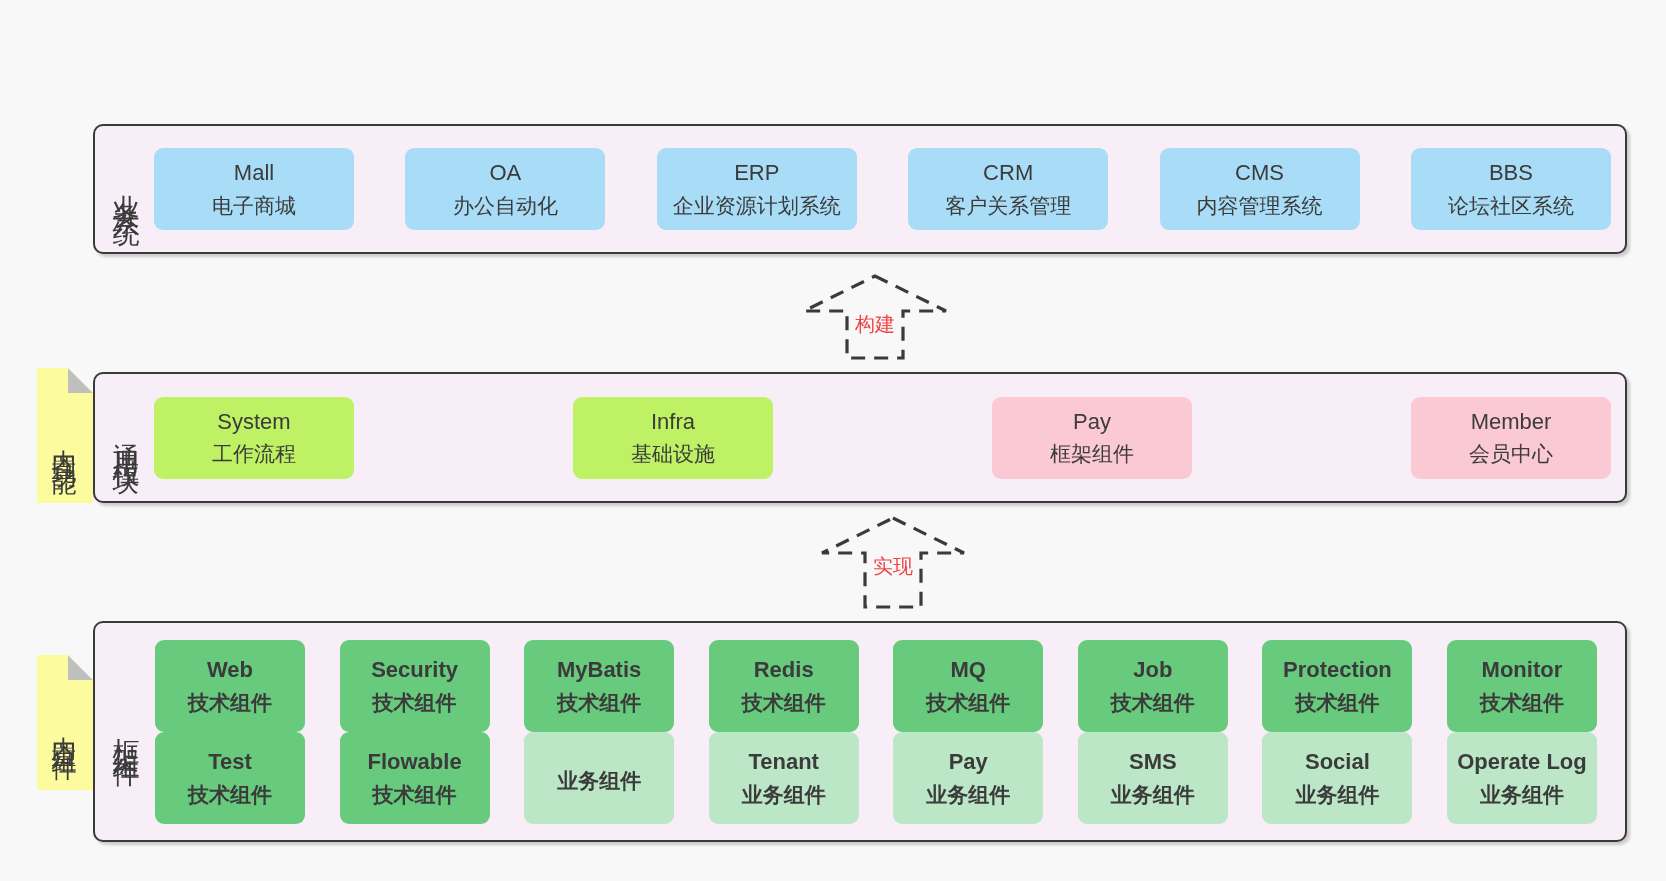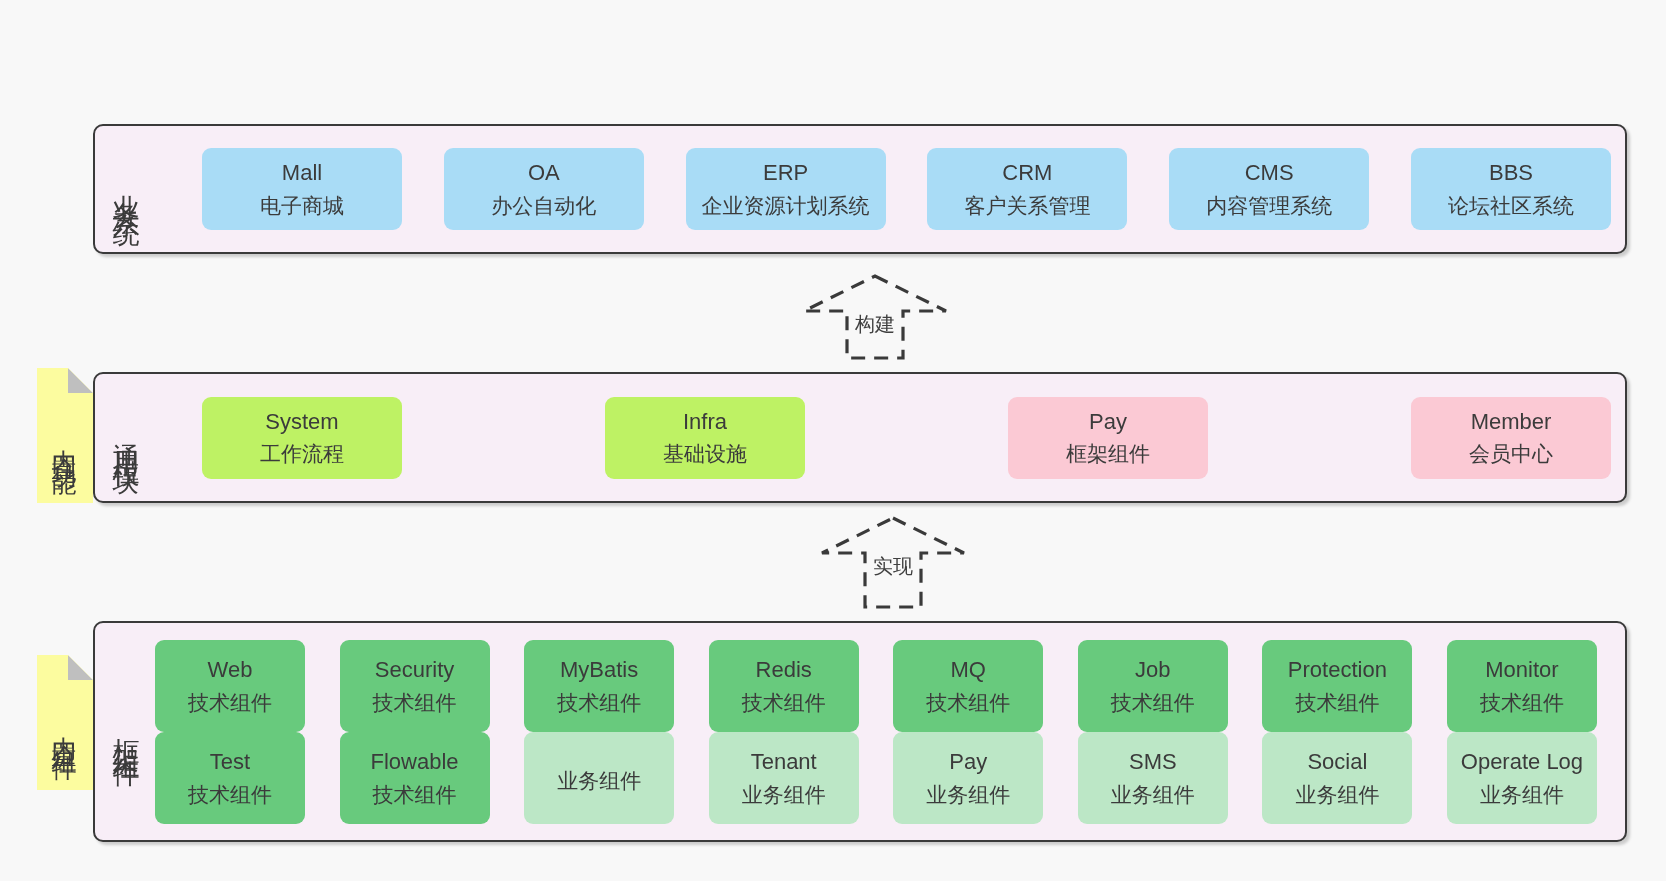--- a/index.html
+++ b/index.html
@@ -15,30 +15,30 @@
   #panel-business{top:124px;height:130px;}
   #panel-modules{top:372px;height:131px;}
   #panel-components{top:621px;height:221px;}
   .panel-label{
     position:absolute;left:13px;top:50%;transform:translateY(-50%);
     writing-mode:vertical-rl;text-orientation:upright;
     font-size:27px;letter-spacing:8px;color:#3b3b3b;white-space:nowrap;
   }
   .boxes{
     position:absolute;left:59px;right:14px;top:0;bottom:0;
-    display:flex;align-items:center;justify-content:space-between;margin-left:48px;
+    display:flex;align-items:center;justify-content:space-between;
   }
   .box{
     border-radius:9px;display:flex;flex-direction:column;align-items:center;
     justify-content:center;text-align:center;color:#3b3b3b;box-sizing:border-box;padding:4px;
   }
   .box .name{font-size:22px;line-height:1.25;}
   .box .sub{font-size:21px;line-height:1.25;margin-top:6px;}
   .w200{width:200px;height:82px;}
-  .w150{width:150px;height:92px;}
+  .w150{width:150px;height:92px;font-weight:bold;}
   .blue{background:#a9dcf6;}
   .red{background:#bef264;}
   .pink{background:#fbc9d4;}
   .green{background:#68ca7d;}
   .light{background:#bce7c6;}
   .comp-rows{
     position:absolute;left:60px;right:28px;top:17px;bottom:17px;
     display:flex;flex-direction:column;justify-content:space-between;
   }
   .comp-row{display:flex;justify-content:space-between;}
@@ -56,21 +56,21 @@
     letter-spacing:7px;color:#3b3b3b;white-space:nowrap;padding-top:14px;
   }
   #sticky-modules{top:368px;height:135px;}
   #sticky-components{top:655px;height:135px;}
   .arrow{position:absolute;z-index:3;}
   #arrow-build{left:800px;top:273px;width:150px;height:90px;}
   #arrow-implement{left:818px;top:515px;width:150px;height:97px;}
   .arrow svg{position:absolute;left:0;top:0;}
   .arrow-label{
     position:absolute;left:50%;transform:translateX(-50%);top:38px;
-    background:#f8f8f8;font-size:20px;color:#404040;padding:1px 4px;
+    background:#f8f8f8;font-size:20px;color:#ef4444;padding:1px 4px;
     line-height:1.25;white-space:nowrap;
   }
 </style>
 </head>
 <body>
 
 <div id="stage">
 
   <div class="sticky" id="sticky-modules">
     <span class="fold"></span>

